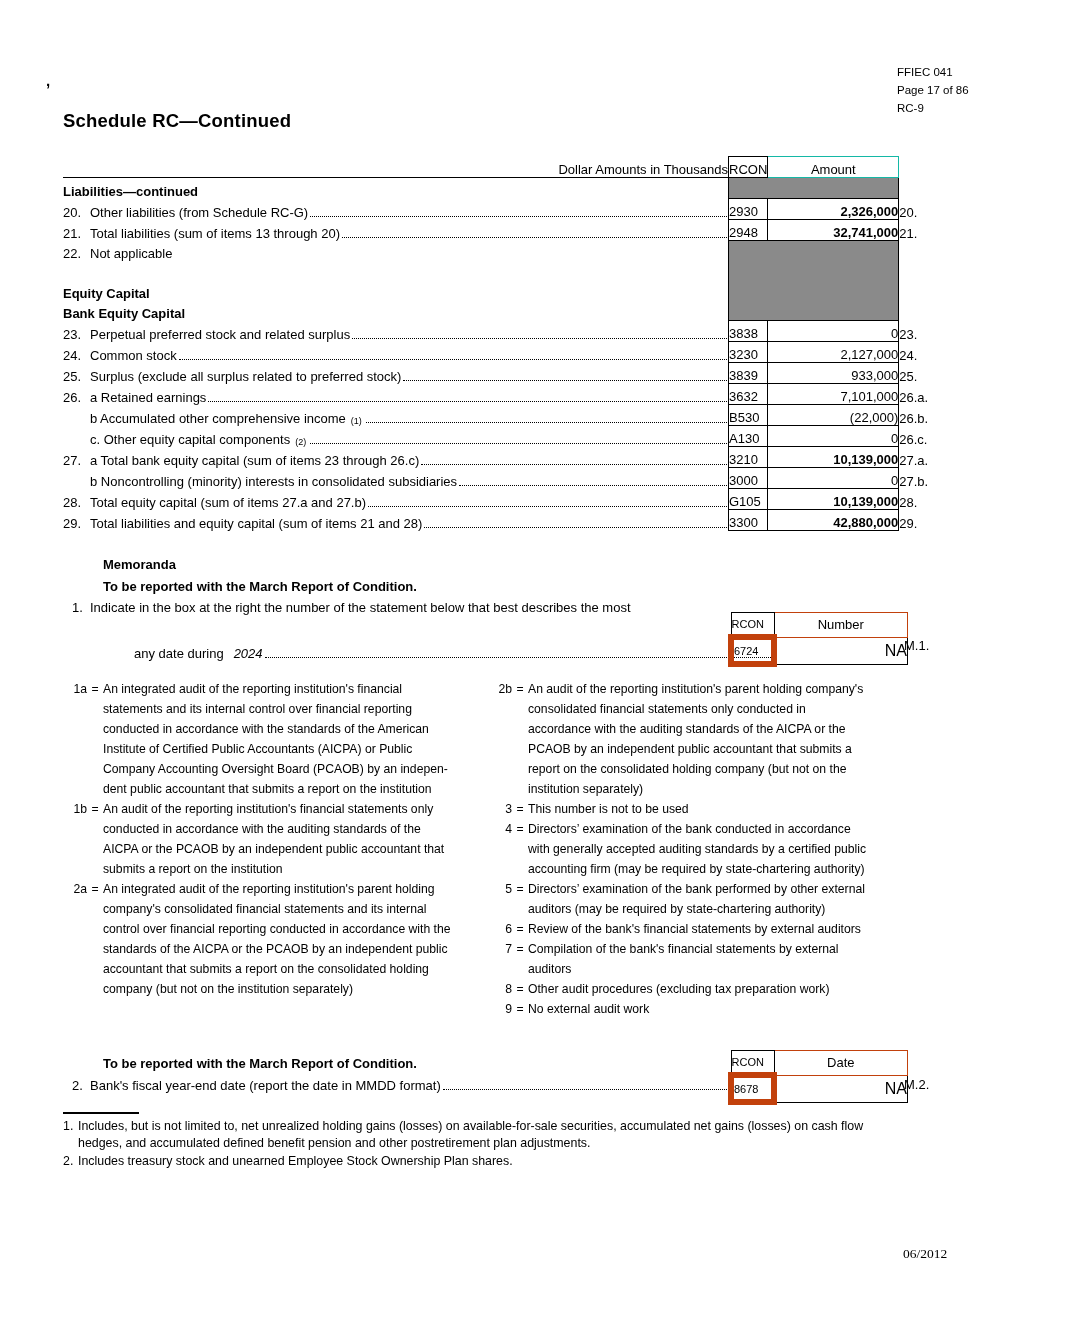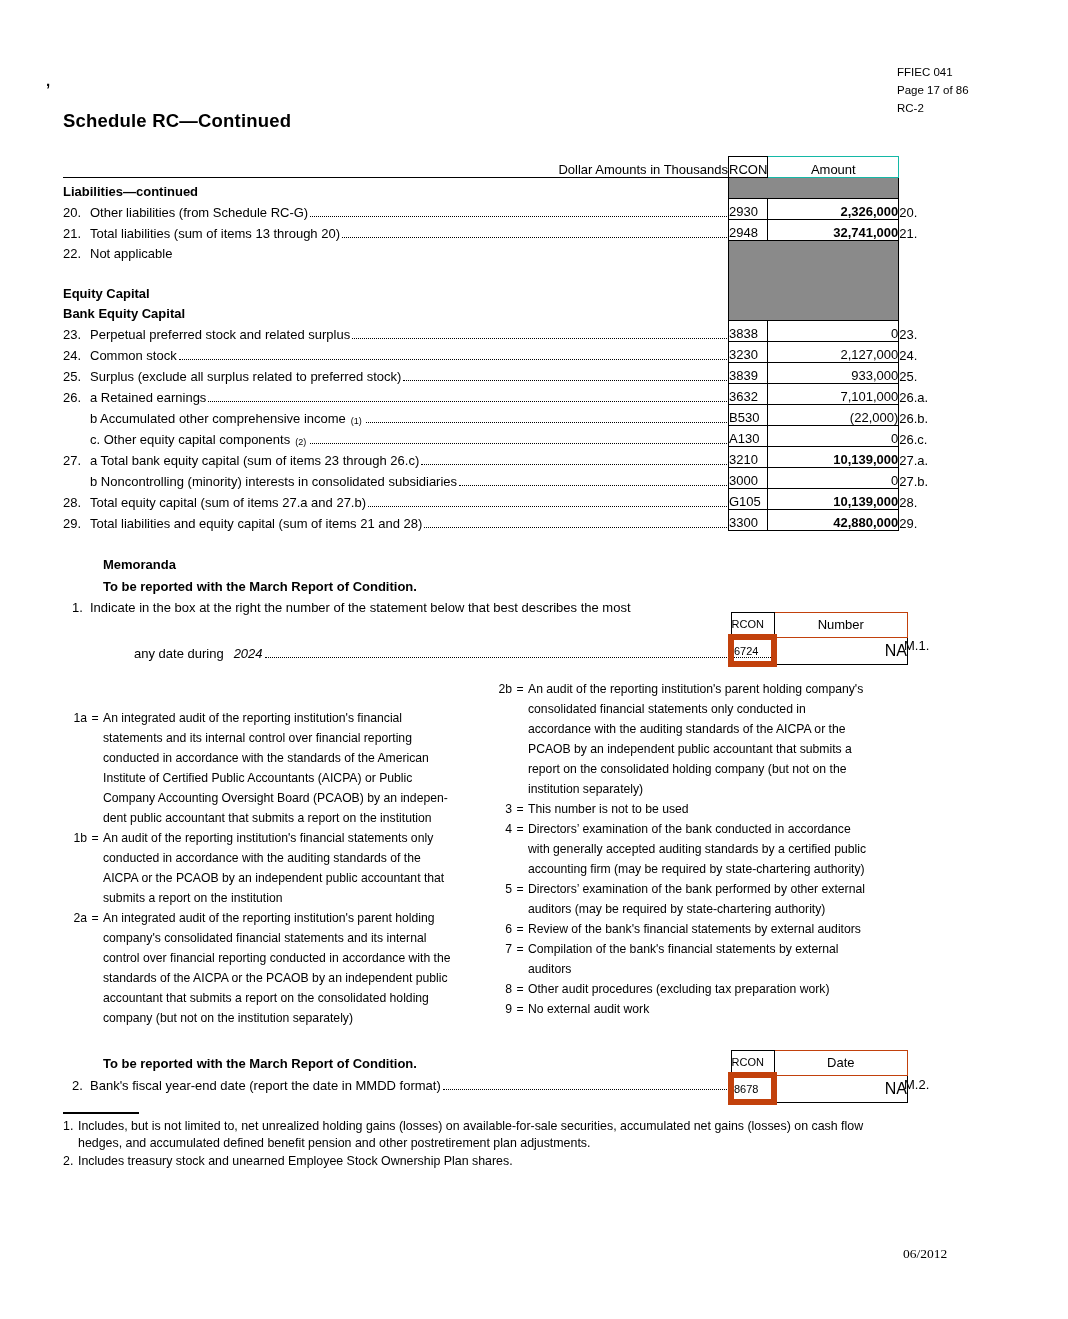--- a/index.html
+++ b/index.html
@@ -64,21 +64,21 @@
 </head>
 <body>
 
 <div class="page">
 
   <span class="stray-mark">,</span>
 
   <div class="pg-header">
     <div>FFIEC 041</div>
     <div>Page 17 of 86</div>
-    <div>RC-2</div>
+    <div>RC-9</div>
   </div>
 
   <div class="doc-title">Schedule RC—Continued</div>
 
   <table class="main">
     <tbody>
         <tr>
       <td class="c-desc h-desc">Dollar Amounts in Thousands</td>
       <td class="h-rcon">RCON</td>
       <td class="h-amt">Amount</td>
@@ -296,21 +296,21 @@
       <td class="mt-val-h">Number</td>
     </tr>
     <tr>
       <td class="mt-rcon">6724</td>
       <td class="mt-val">NA</td>
     </tr>
   </tbody>
     </table>
   <div class="abs m-item-label" style="left:904px; top:638px;">M.1.</div>
 
-  <div class="abs def-col" style="left:63px; top:708px; width:425px;">
+  <div class="abs def-col" style="left:63px; top:679px; width:425px;">
     <div class="def-item">
       <span class="dkey">1a</span>
       <span class="deq">=</span>
       <span class="dtext">An integrated audit of the reporting institution's financial
 statements and its internal control over financial reporting
 conducted in accordance with the standards of the American
 Institute of Certified Public Accountants (AICPA) or Public
 Company Accounting Oversight Board (PCAOB) by an indepen-
 dent public accountant that submits a report on the institution</span>
     </div>

